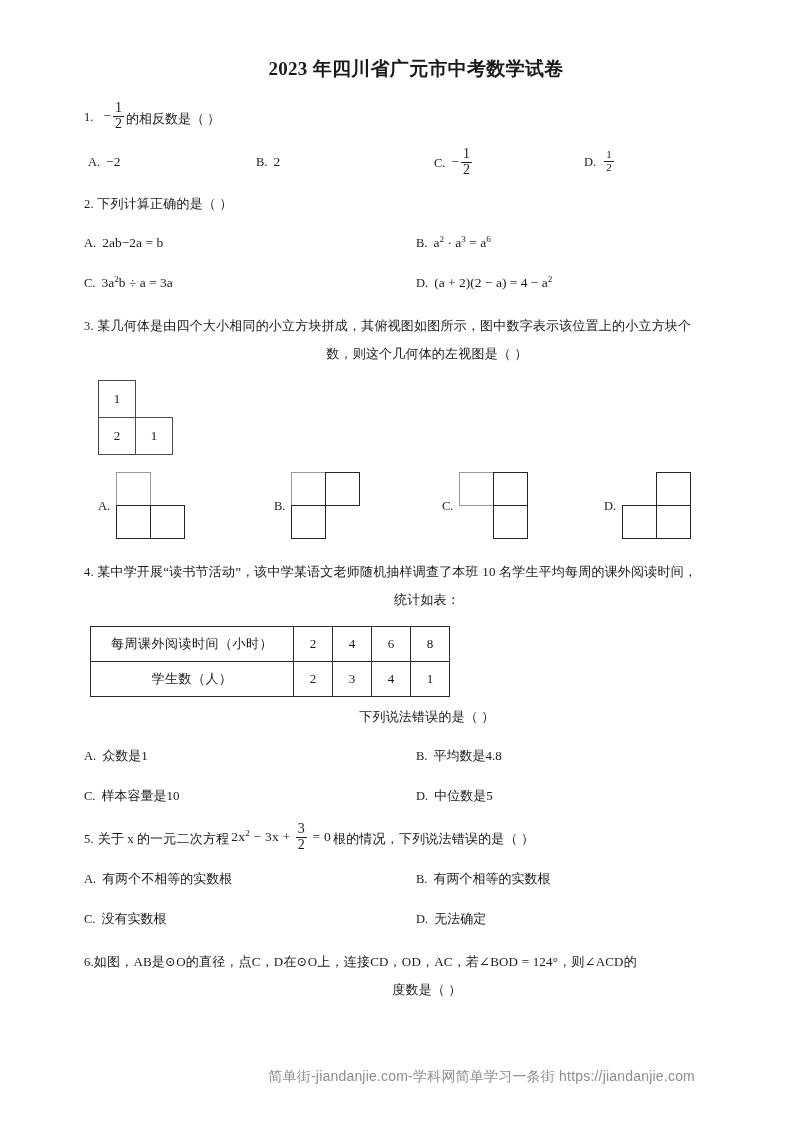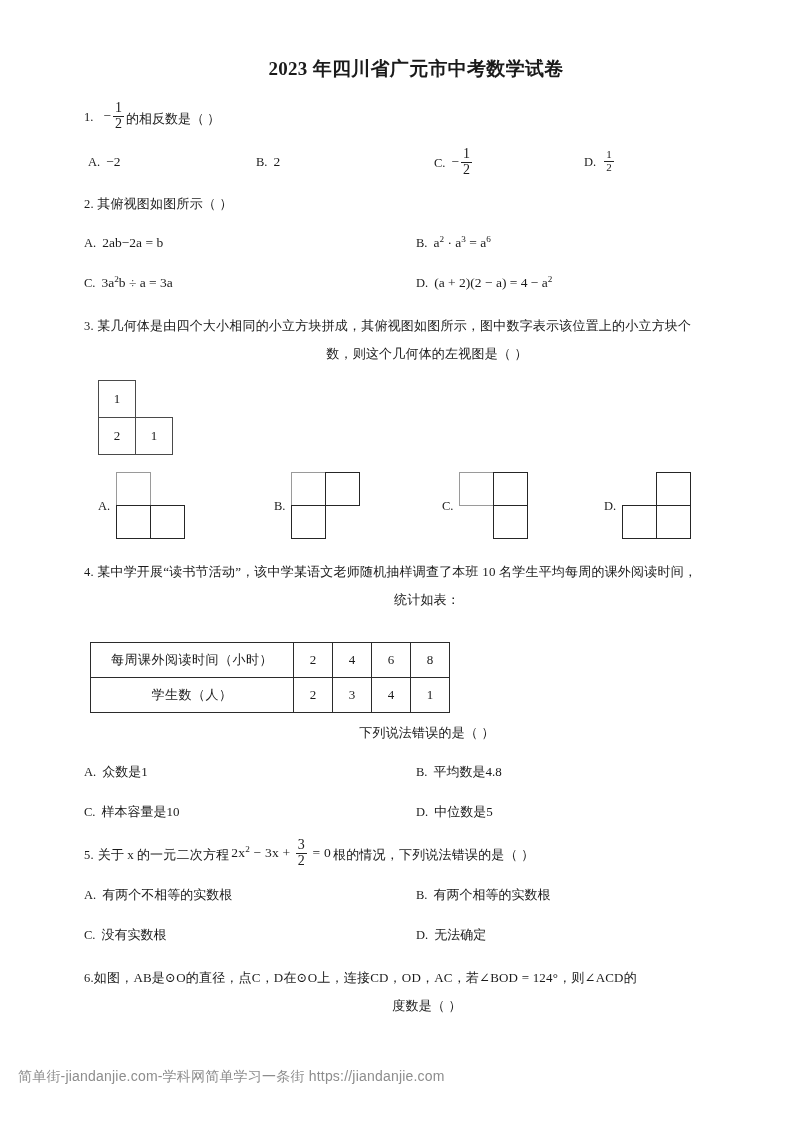--- a/index.html
+++ b/index.html
@@ -174,21 +174,21 @@
   .sq.c11 { left: 34px; top: 33px; }
 
   .sh-a { left: 14px;  top: 0; }
   .sh-b { left: 190px; top: 0; }
   .sh-c { left: 358px; top: 0; }
   .sh-d { left: 520px; top: 0; }
 
   
   .stat-table {
     border-collapse: collapse;
-    margin: 28px 0 6px 6px;
+    margin: 12px 0 6px 6px;
     font-size: 13px;
   }
   .stat-table td {
     border: 1.2px solid #2b2b2b;
     height: 34px;
     text-align: center;
     padding: 0 6px;
   }
   .stat-table td.rowhead {
     width: 182px;
@@ -196,21 +196,21 @@
     letter-spacing: 0.5px;
   }
   .stat-table td.val { width: 26px; }
 
   
   .watermark {
     position: absolute;
     left: 0;
     top: 1068px;
     width: 677px;
-    text-align: left;
+    text-align: right;
     font-size: 14px;
     color: #8d8d8d;
     font-family: "Liberation Sans", "DejaVu Sans", sans-serif;
     letter-spacing: 0.2px;
   }
 </style>
 </head>
 <body>
 
 <div class="page">
@@ -253,21 +253,21 @@
                 <span class="num">1</span>
                 <span class="den">2</span>
               </span></span>
         </div>
       </div>
     </div>
 
     <div class="question" style="margin-top:2px;">
       <div class="q-stem">
         <span class="q-num">2.</span>
-        <span>其俯视图如图所示（      ）</span>
+        <span>下列计算正确的是（      ）</span>
       </div>
 
       <div class="options two-col">
         <div class="opt">
           <span class="opt-label">A.</span>
           <span class="math">2<span class="mi">ab</span>−2<span class="mi">a</span>&nbsp;=&nbsp;<span class="mi">b</span></span>
         </div>
         <div class="opt">
           <span class="opt-label">B.</span>
           <span class="math"><span class="mi">a</span><sup class="expn">2</sup>&nbsp;·&nbsp;<span class="mi">a</span><sup class="expn">3</sup>&nbsp;=&nbsp;<span class="mi">a</span><sup class="expn">6</sup></span>

